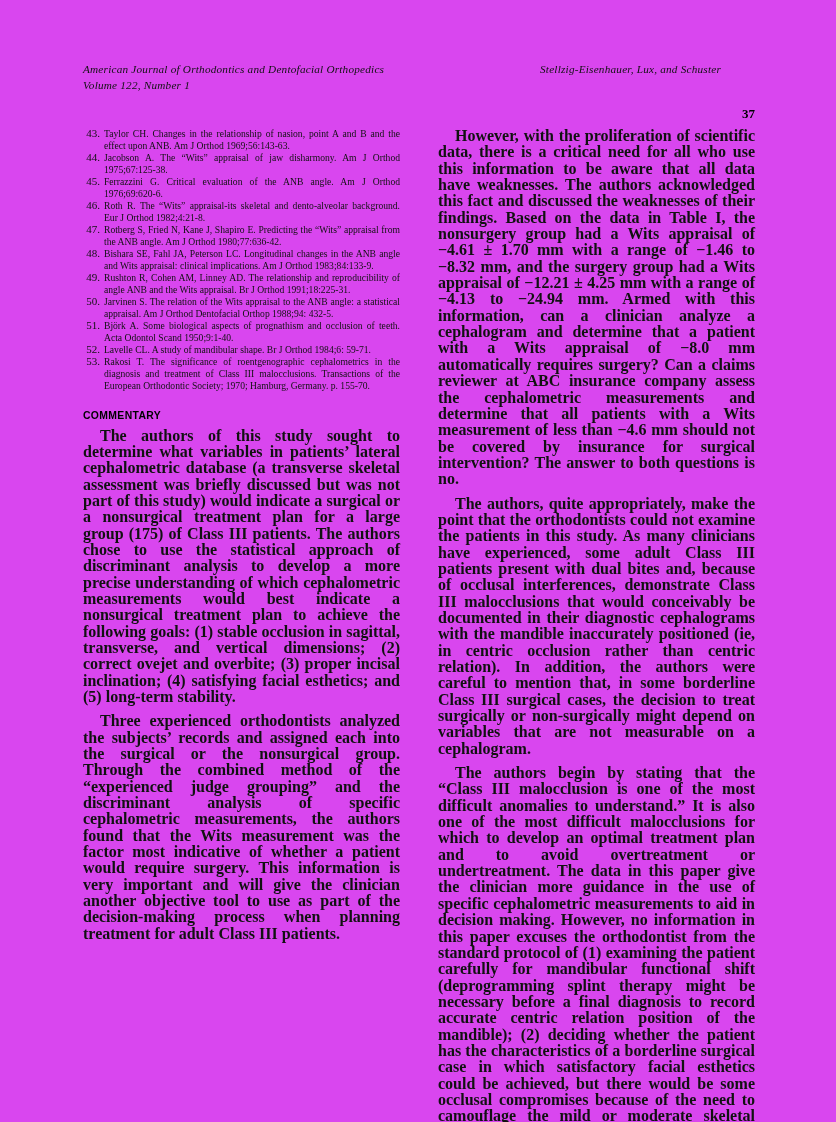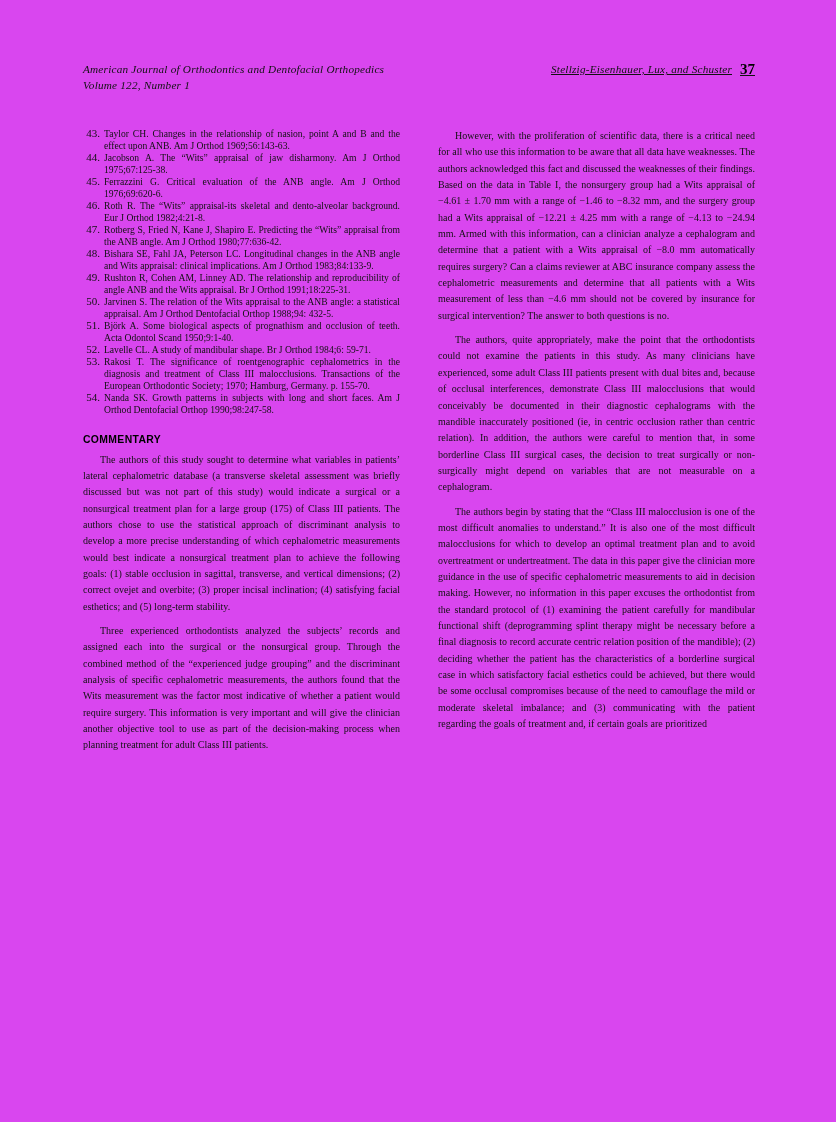--- a/index.html
+++ b/index.html
@@ -47,39 +47,39 @@
   }
   .rh-left .vol-line {
     display: block;
   }
   .rh-right {
     position: absolute;
     right: 0;
     top: 0;
     display: flex;
     align-items: flex-start;
-    gap: 8px;
+    gap: 21px;
     white-space: nowrap;
-    text-decoration: underline;
   }
   .rh-authors {
     font-family: "Liberation Serif", serif;
     font-style: italic;
     font-size: 11.2px;
     line-height: 15.5px;
     letter-spacing: 0.02em;
     color: #111111;
   }
   .rh-pageno {
     font-family: "Liberation Serif", serif;
     font-weight: bold;
     font-style: normal;
-    font-size: 15px;
+    font-size: 13px;
     line-height: 15.5px;
     color: #000000;
+    margin-top: 44px;
   }
 
   
   .columns {
     position: absolute;
     left: 83px;
     top: 128px;
     width: 672px;
     height: 930px;
   }
@@ -130,27 +130,28 @@
     letter-spacing: 0.035em;
     line-height: 13px;
     color: #000000;
   }
 
   
   .body-par {
     margin: 0;
     text-indent: 17px;
     font-family: "Liberation Serif", serif;
-    font-size: 10px;
+    font-size: 16px;
     line-height: 16.35px;
     text-align: justify;
     text-justify: inter-word;
     color: #111111;
     hyphens: manual;
     word-spacing: 0.01em;
+    font-weight: bold;
   }
   .body-par + .body-par {
     margin-top: 8px;
   }
   .col-right .body-par:first-child {
     margin-top: 0;
   }
 </style>
 </head>
 <body>
@@ -210,24 +211,20 @@
           <span>Björk A. Some biological aspects of prognathism and occlusion of teeth. Acta Odontol Scand 1950;9:1-40.</span>
         </li>
         <li class="ref-item">
           <span class="ref-num">52.</span>
           <span>Lavelle CL. A study of mandibular shape. Br J Orthod 1984;6: 59-71.</span>
         </li>
         <li class="ref-item">
           <span class="ref-num">53.</span>
           <span>Rakosi T. The significance of roentgenographic cephalometrics in the diagnosis and treatment of Class III malocclusions. Transactions of the European Orthodontic Society; 1970; Hamburg, Germany. p. 155-70.</span>
         </li>
-        <li class="ref-item">
-          <span class="ref-num">54.</span>
-          <span>Nanda SK. Growth patterns in subjects with long and short faces. Am J Orthod Dentofacial Orthop 1990;98:247-58.</span>
-        </li>
       </ol>
 
       <h2 class="section-heading">COMMENTARY</h2>
 
       <p class="body-par">The authors of this study sought to determine what variables in patients’ lateral cephalometric database (a transverse skeletal assessment was briefly discussed but was not part of this study) would indicate a surgical or a nonsurgical treatment plan for a large group (175) of Class III patients. The authors chose to use the statistical approach of discriminant analysis to develop a more precise understanding of which cephalometric measurements would best indicate a nonsurgical treatment plan to achieve the following goals: (1) stable occlusion in sagittal, transverse, and vertical dimensions; (2) correct ovejet and overbite; (3) proper incisal inclination; (4) satisfying facial esthetics; and (5) long-term stability.</p>
       <p class="body-par">Three experienced orthodontists analyzed the subjects’ records and assigned each into the surgical or the nonsurgical group. Through the combined method of the “experienced judge grouping” and the discriminant analysis of specific cephalometric measurements, the authors found that the Wits measurement was the factor most indicative of whether a patient would require surgery. This information is very important and will give the clinician another objective tool to use as part of the decision-making process when planning treatment for adult Class III patients.</p>
 
     </div>
 
     <div class="col col-right">

